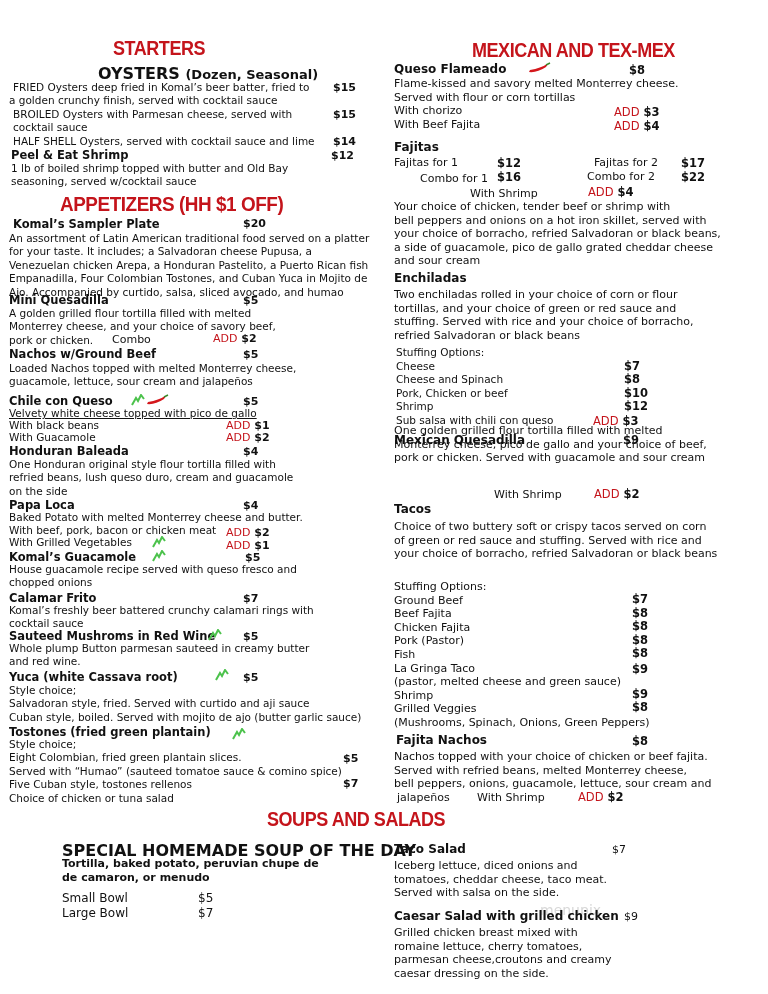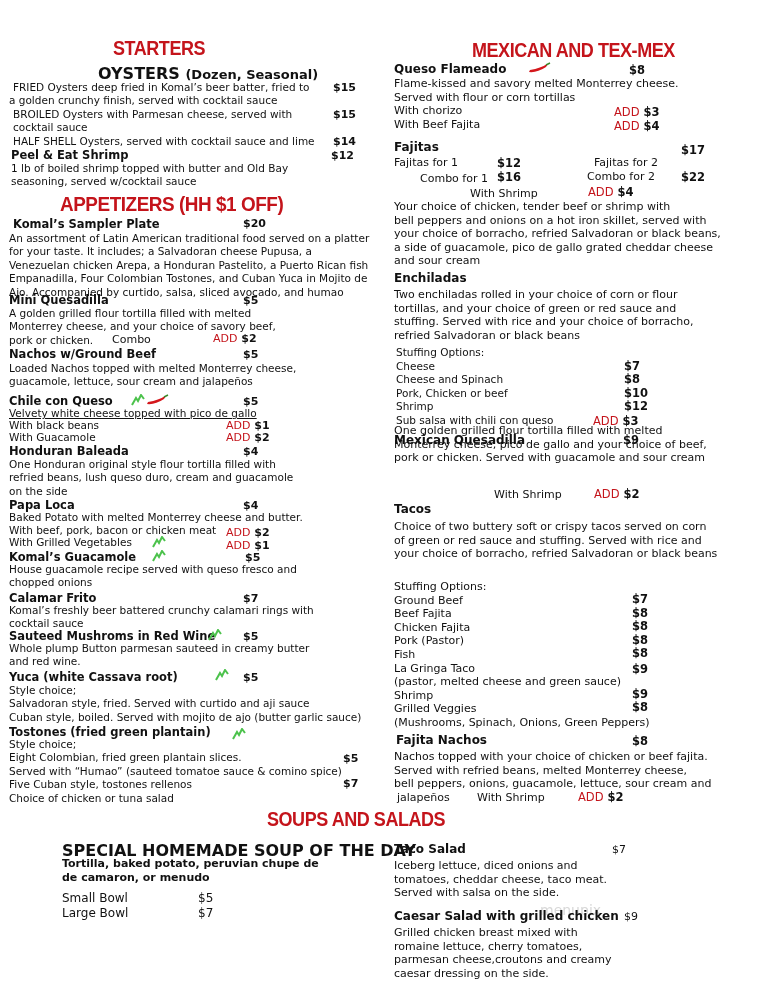--- a/index.html
+++ b/index.html
@@ -177,21 +177,21 @@
   <div>With chorizo</div>
   <div>With Beef Fajita</div>
 </div>
 <div class="abs price-r" style="left:614px;top:105px;"><span class="add">ADD</span> <span>$3</span></div>
 <div class="abs price-r" style="left:614px;top:119px;"><span class="add">ADD</span> <span>$4</span></div>
 
 <div class="abs title-lg" style="left:394px;top:140px;">Fajitas</div>
 <div class="abs txt-r" style="left:394px;top:156px;">Fajitas for 1</div>
 <div class="abs price-r" style="left:497px;top:156px;">$12</div>
 <div class="abs txt-r" style="left:594px;top:156px;">Fajitas for 2</div>
-<div class="abs price-r" style="left:681px;top:143px;">$17</div>
+<div class="abs price-r" style="left:681px;top:156px;">$17</div>
 <div class="abs txt-r" style="left:394px;top:172px;margin-left:26px;">Combo for 1</div>
 <div class="abs price-r" style="left:497px;top:170px;">$16</div>
 <div class="abs txt-r" style="left:587px;top:170px;">Combo for 2</div>
 <div class="abs price-r" style="left:681px;top:170px;">$22</div>
 <div class="abs txt-r" style="left:470px;top:187px;">With Shrimp</div>
 <div class="abs price-r" style="left:588px;top:185px;"><span class="add">ADD</span> <span>$4</span></div>
 <div class="abs txt-r" style="left:394px;top:200px;">
   <div>Your  choice  of  chicken,  tender beef  or  shrimp with</div>
   <div>bell peppers and onions on a hot iron skillet, served  with</div>
   <div>your choice of borracho, refried Salvadoran or black beans,</div>

